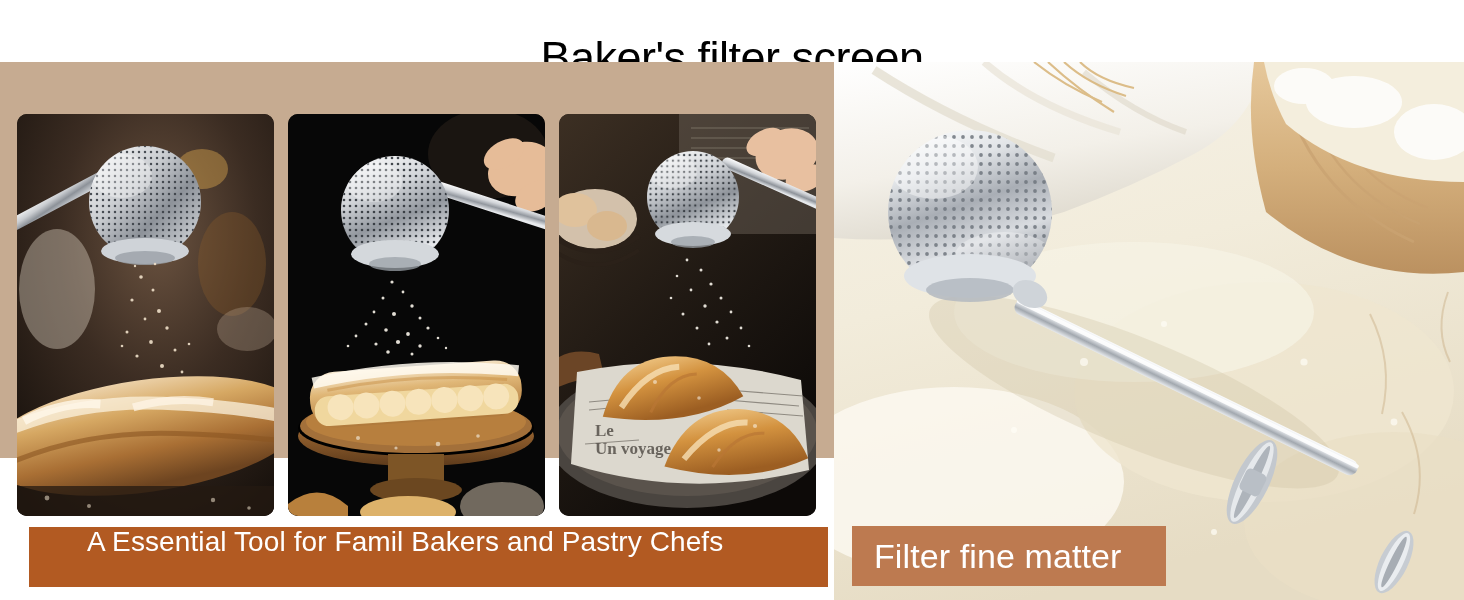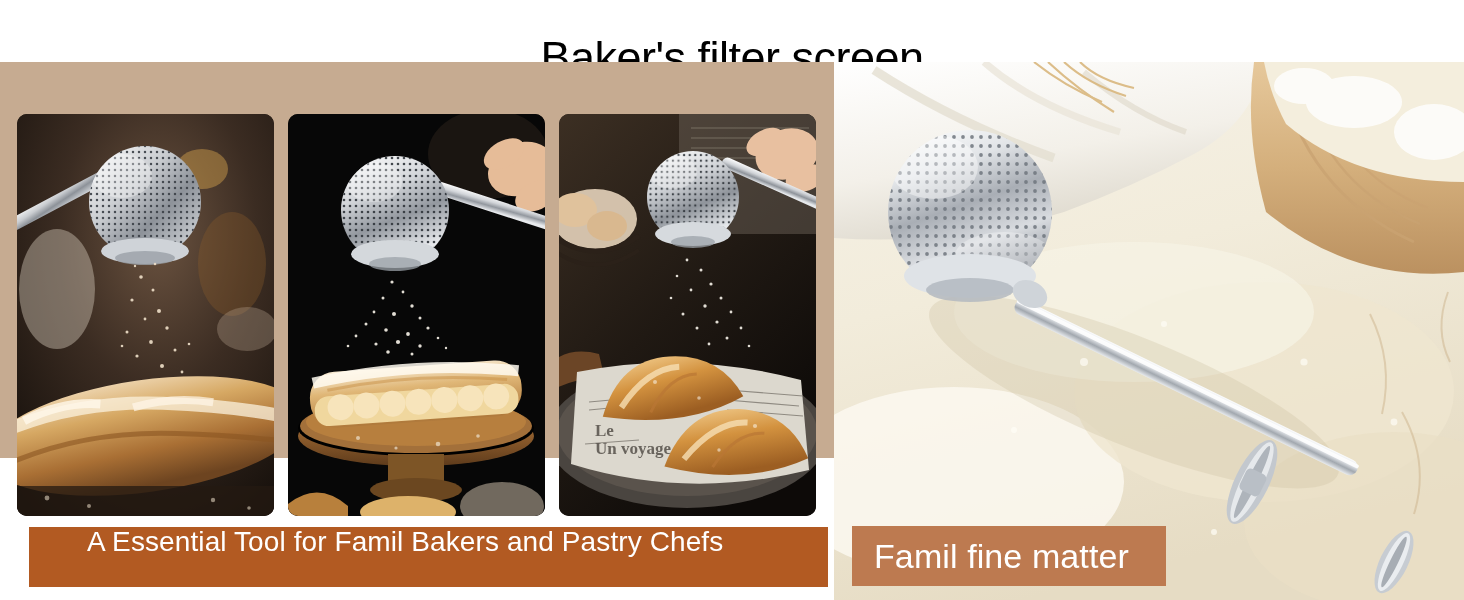--- a/index.html
+++ b/index.html
@@ -506,18 +506,18 @@
         </g>
 
         <g stroke="#c9ae85" stroke-width="2" fill="none" opacity="0.45">
           <path d="M536 252 Q560 300 548 352"></path>
           <path d="M568 350 Q596 400 580 452"></path>
           <path d="M614 230 Q600 268 616 300"></path>
         </g>
       </svg>
 
       <div class="banner-right">
-        <div class="banner-right-text">Famil fine matter</div>
+        <div class="banner-right-text">Filter fine matter</div>
       </div>
     </div>
 
   </div>
 </div>
 
 </body></html>

